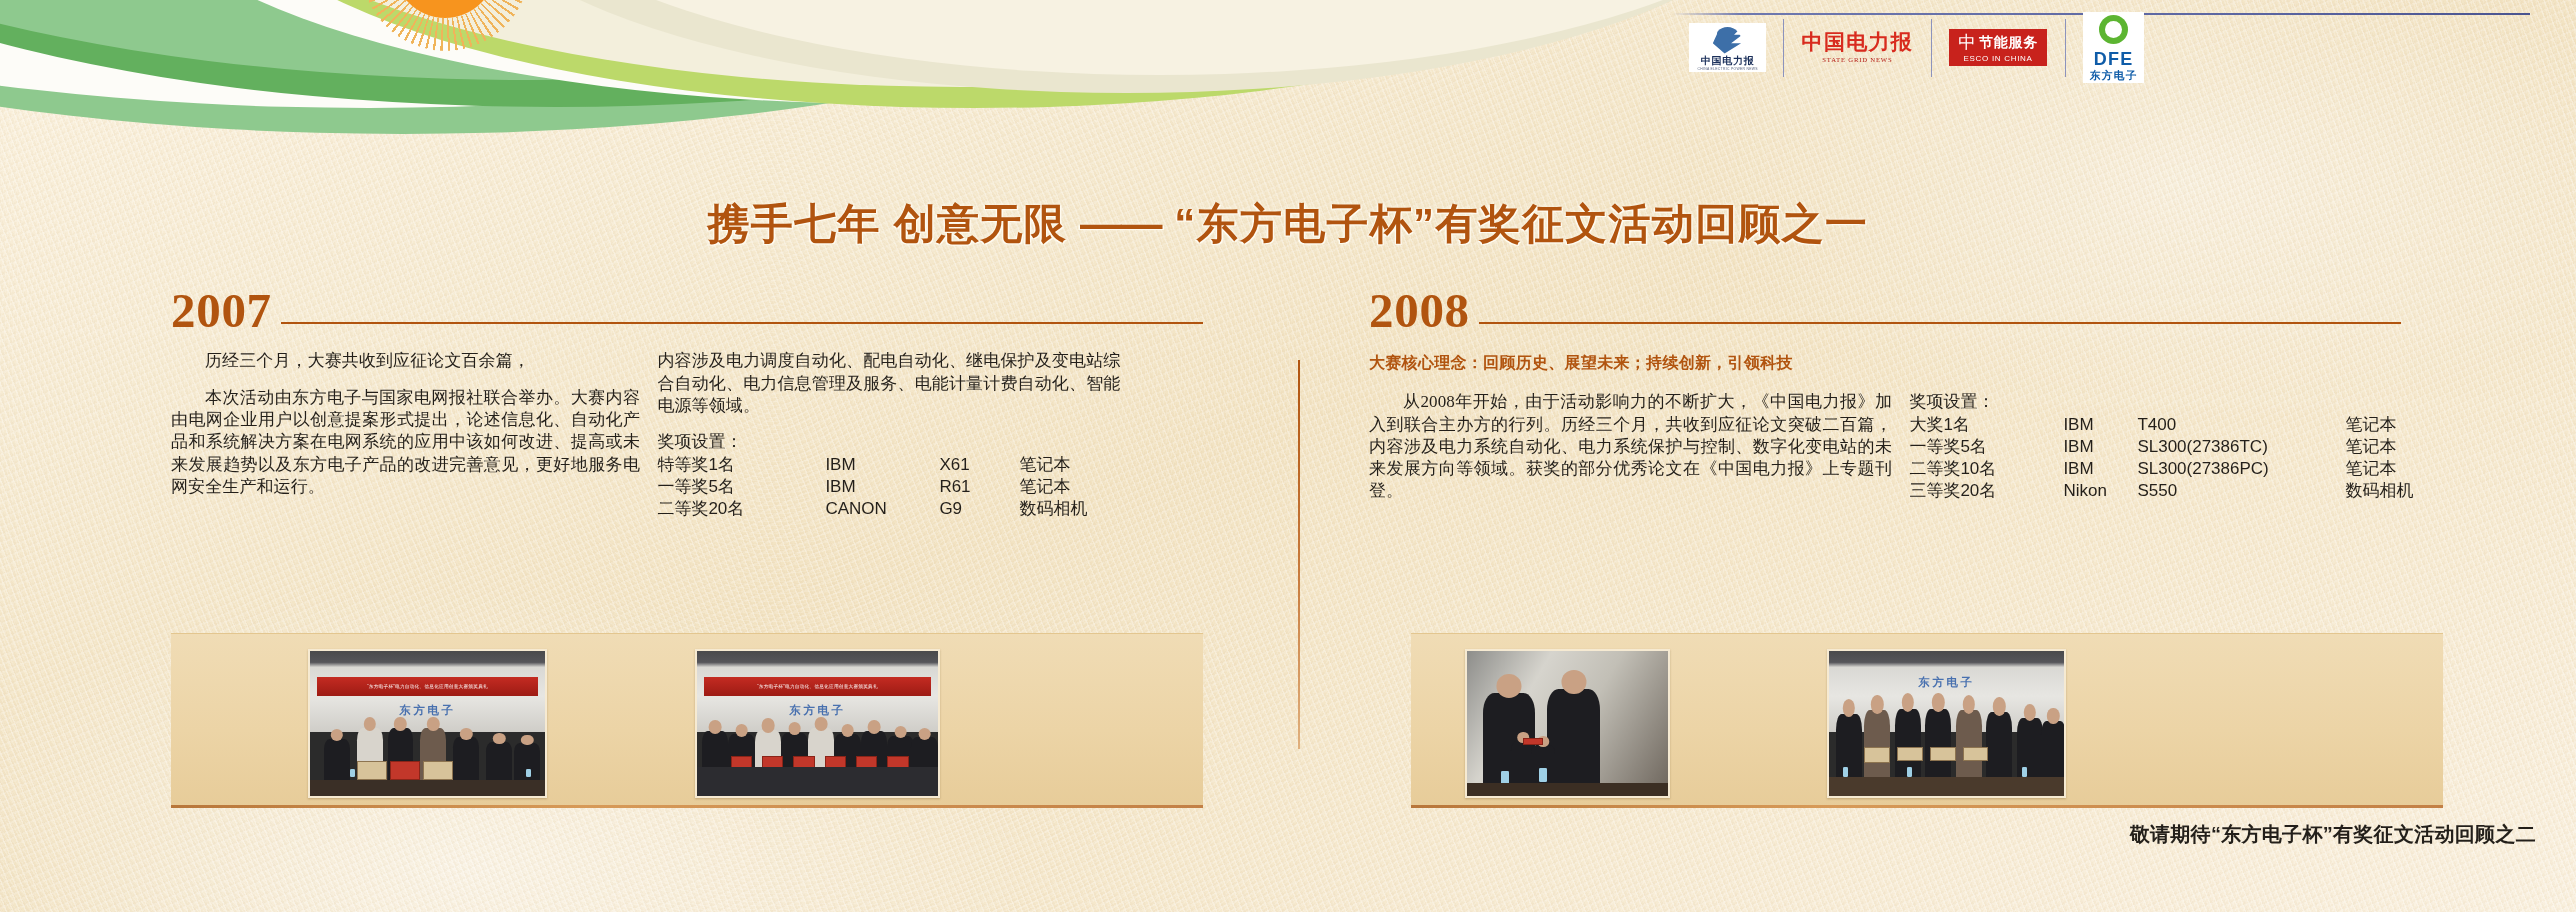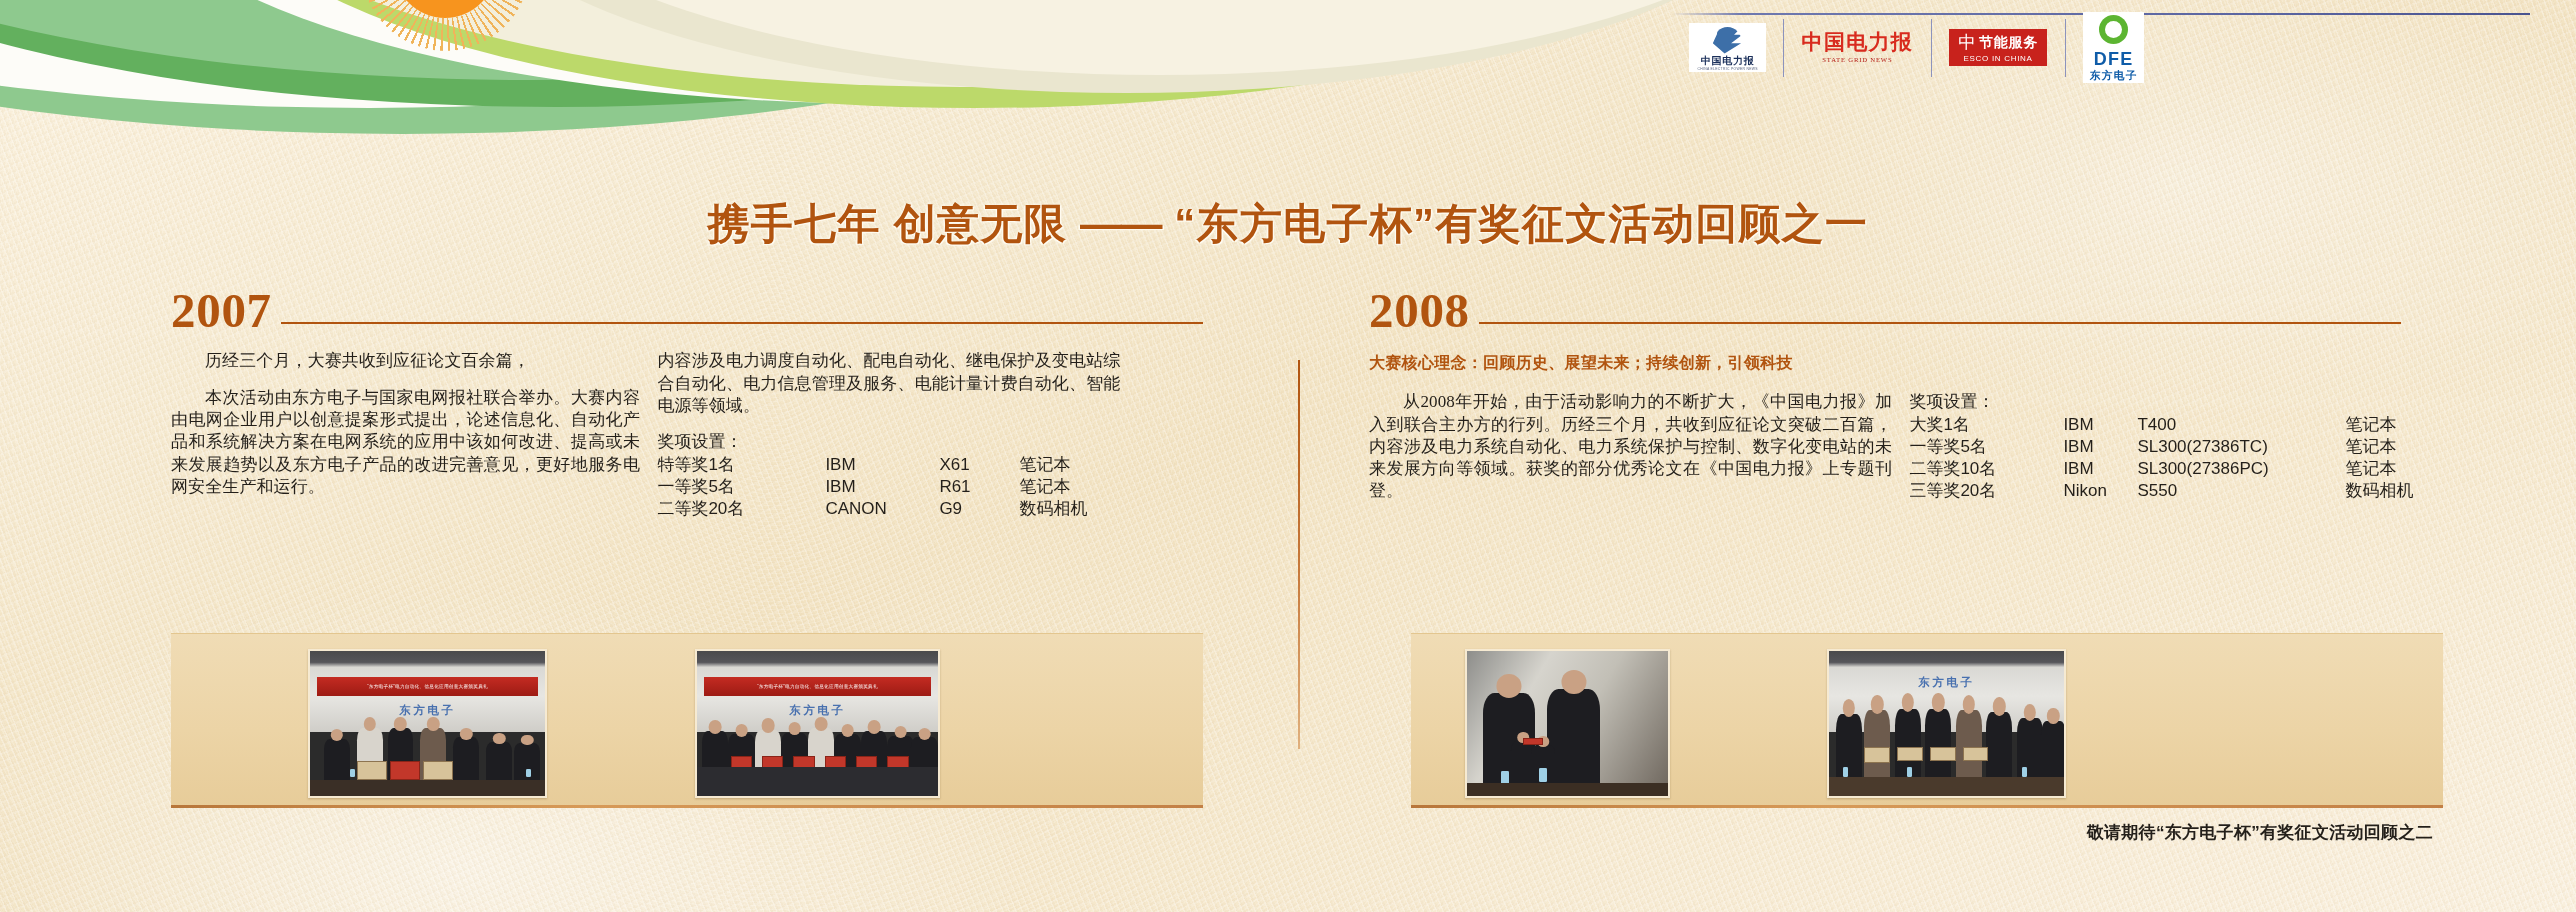--- a/index.html
+++ b/index.html
@@ -147,22 +147,22 @@
      width:48%;height:26%;border-radius:50%;background:#c9a184;}
   .pp.lt{background:#d8d4cc;}
   .pp.md{background:#6d5b4d;}
   .box{position:absolute;bottom:6%;width:12%;height:22%;background:#d7c39a;border:0.7px solid #8d7450;}
   .box.red{background:#c2372a;border-color:#8a2418;}
   .desk{position:absolute;left:0;bottom:0;width:100%;height:11%;background:#3a2f26;}
   .bottle{position:absolute;bottom:9%;width:2.2%;height:11%;background:#9fd0e6;border-radius:1.3px;}
   .footerRule{position:absolute;left:0;bottom:0;width:100%;height:2.7px;
      background:linear-gradient(90deg,#b8763a,#d79a58 40%,#c38046);}
   
-  #footNote{position:absolute;left:1790px;top:821px;width:643px;text-align:right;
-     font-size:17px;font-weight:bold;color:#231f1a;letter-spacing:0.3px;white-space:nowrap;}
+  #footNote{position:absolute;left:1893px;top:821px;width:643px;text-align:right;
+     font-size:20px;font-weight:bold;color:#231f1a;letter-spacing:0.3px;white-space:nowrap;}
   
   #vsep{position:absolute;left:1298px;top:360px;width:2px;height:389px;
      background:linear-gradient(180deg,#b1540f,#c87a3c 55%,#e0b07d);}
 </style>
 </head>
 <body>
 
 <div id="poster">
   <div id="texture"></div>
 

